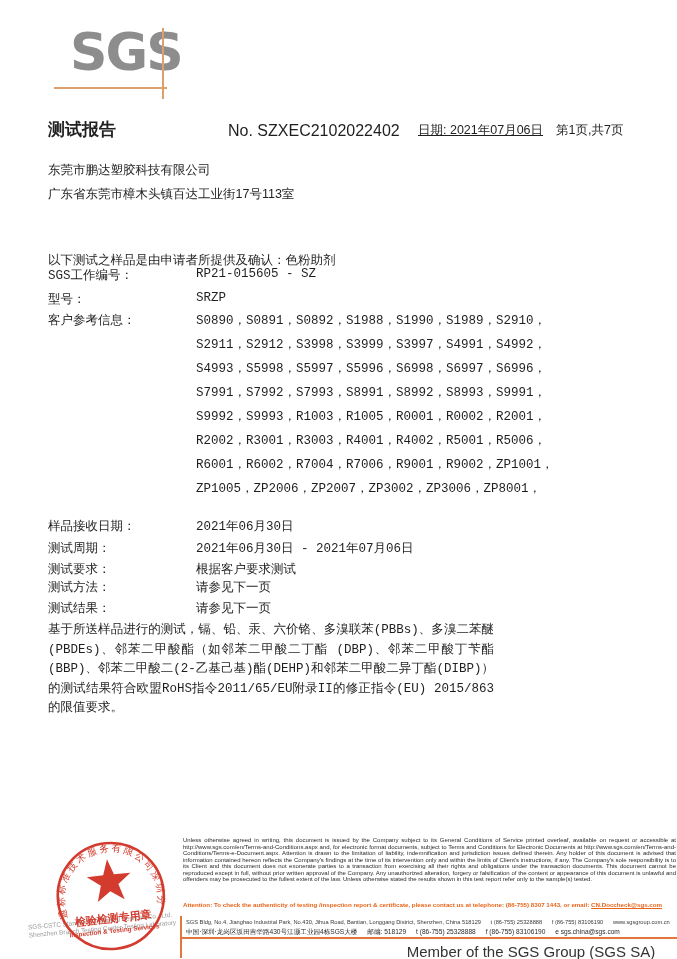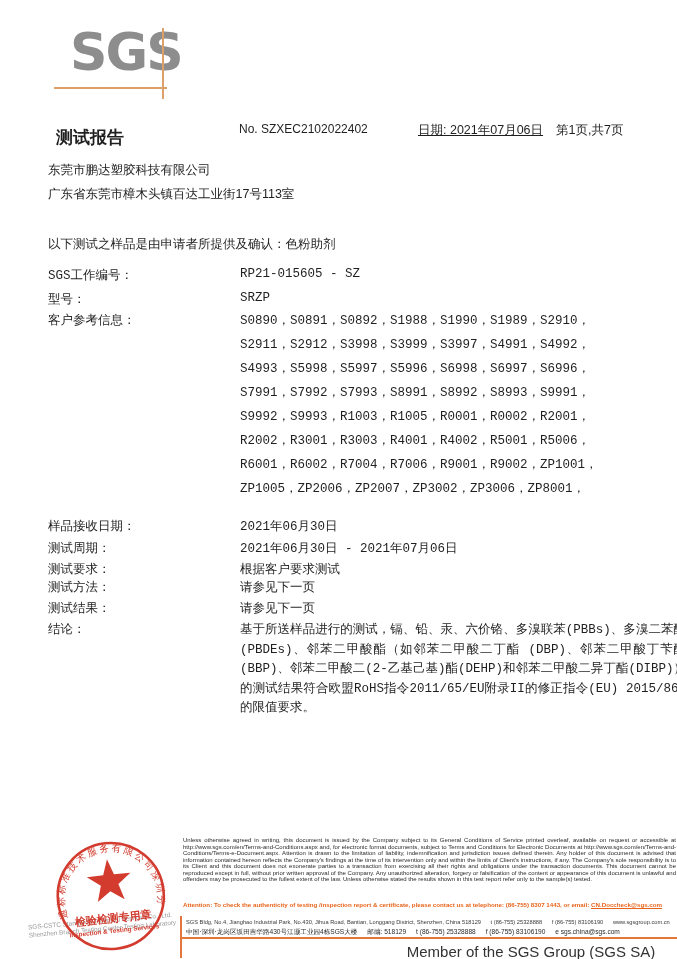--- a/index.html
+++ b/index.html
@@ -12,33 +12,33 @@
   
   .logo-text {
     position:absolute; left:70px; top:22px;
     font-size:52px; font-weight:bold; color:#8d8d8d;
     letter-spacing:-2px; font-family:"DejaVu Sans",sans-serif;
   }
   .logo-hline { position:absolute; left:54px; top:87px; width:113px; height:2px; background:#dca06a; }
   .logo-vline { position:absolute; left:162px; top:28px; width:2px; height:71px; background:#dca06a; }
 
   .title-row { position:absolute; top:118px; left:0; width:677px; }
-  .report-title { position:absolute; left:48px; top:0; font-size:17px; font-weight:bold; margin:8px;font-family:Liberation Serif, serif; }
-  .report-no   { position:absolute; left:239px; top:4px; font-size:12px; }
+  .report-title { position:absolute; left:48px; top:0; font-size:17px; font-weight:bold; margin:0;font-family:Liberation Serif, serif; }
+  .report-no   { position:absolute; left:228px; top:4px; font-size:16px; }
   .report-date { position:absolute; left:418px; top:4px; font-size:12.5px;text-decoration:underline; }
   .page-info   { position:absolute; left:556px; top:4px; font-size:12.5px;text-align:center; }
 
   .applicant { position:absolute; left:48px; top:158px; font-size:12.5px; line-height:24px; }
 
-  .intro { position:absolute; left:48px; top:236px; font-size:12.5px;text-align:right; }
+  .intro { position:absolute; left:48px; top:252px; font-size:12.5px;text-align:right; }
 
   
   .row { position:absolute; left:48px; display:flex; font-size:12.5px;font-family:Liberation Mono, monospace; }
   .row .label { width:148px; flex:none; }
-  .row .value { flex:none;margin-left:44px; }
+  .row .value { flex:none; }
   .ref-lines div { line-height:24px; }
   .row-conclusion .value { width:446px; line-height:19.5px; text-align:justify; }
 
   
   .legal {
     position:absolute; left:183px; top:837px; width:493px;
     font-size:6px; line-height:6.5px; text-align:justify; color:#2b2b2b;
   }
   .attention {
     position:absolute; left:183px; top:901px; width:493px;
@@ -136,21 +136,20 @@
     <span class="label">测试方法：</span>
     <span class="value">请参见下一页</span>
   </div>
 
   <div class="row" style="top:600px">
     <span class="label">测试结果：</span>
     <span class="value">请参见下一页</span>
   </div>
 
   <div class="row row-conclusion" style="top:621px">
-    <span class="label">结论：</span>
     <span class="value">基于所送样品进行的测试，镉、铅、汞、六价铬、多溴联苯(PBBs)、多溴二苯醚(PBDEs)、邻苯二甲酸酯（如邻苯二甲酸二丁酯 (DBP)、邻苯二甲酸丁苄酯(BBP)、邻苯二甲酸二(2-乙基己基)酯(DEHP)和邻苯二甲酸二异丁酯(DIBP)）的测试结果符合欧盟RoHS指令2011/65/EU附录II的修正指令(EU) 2015/863 的限值要求。</span>
   </div>
 
   <div class="legal">Unless otherwise agreed in writing, this document is issued by the Company subject to its General Conditions of Service printed overleaf, available on request or accessible at http://www.sgs.com/en/Terms-and-Conditions.aspx and, for electronic format documents, subject to Terms and Conditions for Electronic Documents at http://www.sgs.com/en/Terms-and-Conditions/Terms-e-Document.aspx. Attention is drawn to the limitation of liability, indemnification and jurisdiction issues defined therein. Any holder of this document is advised that information contained hereon reflects the Company's findings at the time of its intervention only and within the limits of Client's instructions, if any. The Company's sole responsibility is to its Client and this document does not exonerate parties to a transaction from exercising all their rights and obligations under the transaction documents. This document cannot be reproduced except in full, without prior written approval of the Company. Any unauthorized alteration, forgery or falsification of the content or appearance of this document is unlawful and offenders may be prosecuted to the fullest extent of the law. Unless otherwise stated the results shown in this test report refer only to the sample(s) tested.</div>
 
   <div class="attention">
     <span>Attention: To check the authenticity of testing /inspection report &amp; certificate, please contact us at telephone: (86-755) 8307 1443, or email: </span><span class="email">CN.Doccheck@sgs.com</span>
   </div>
 
   <div class="addr-en">

